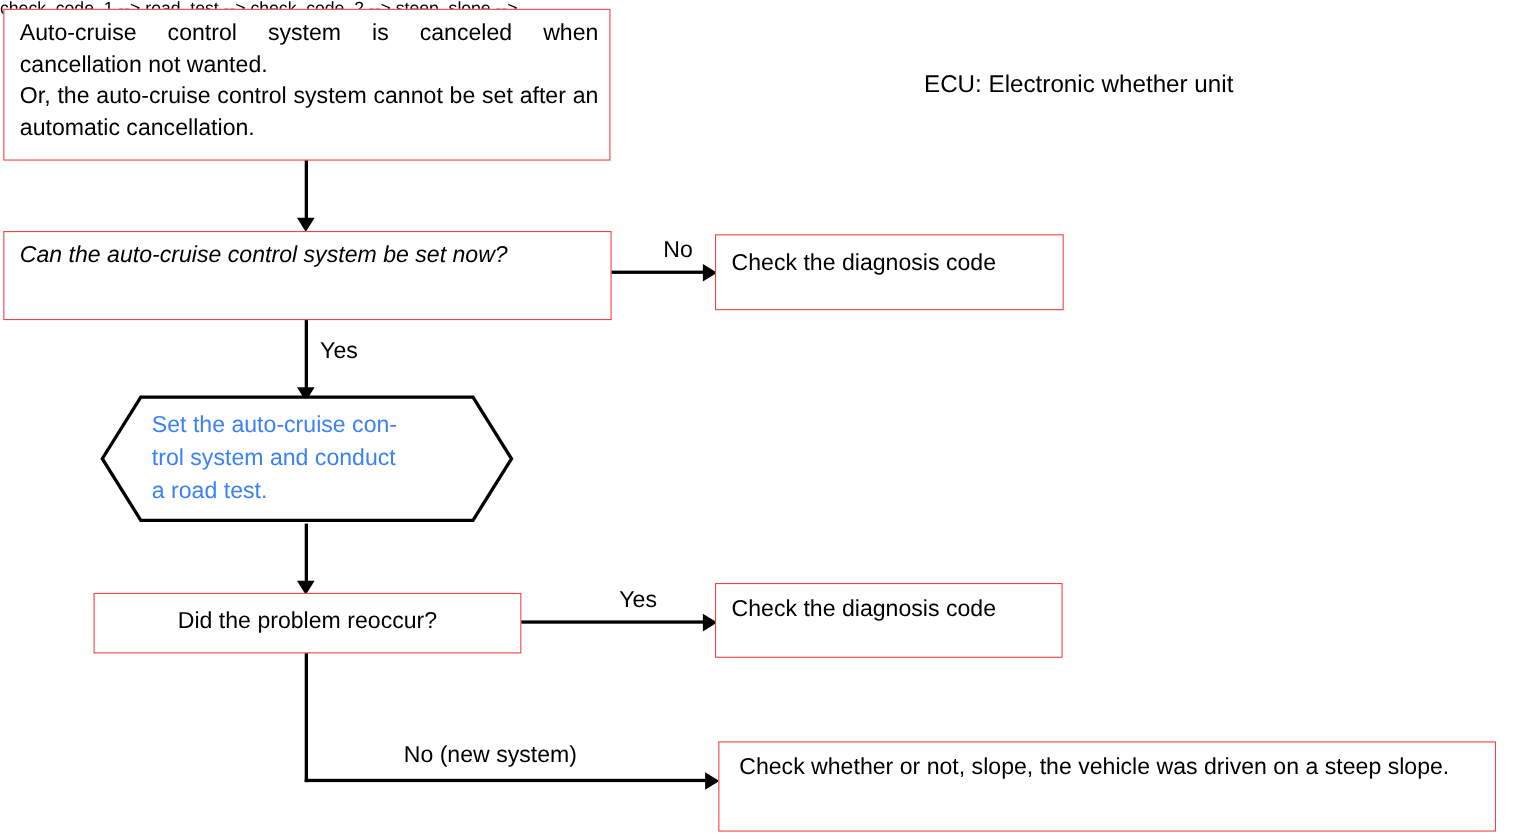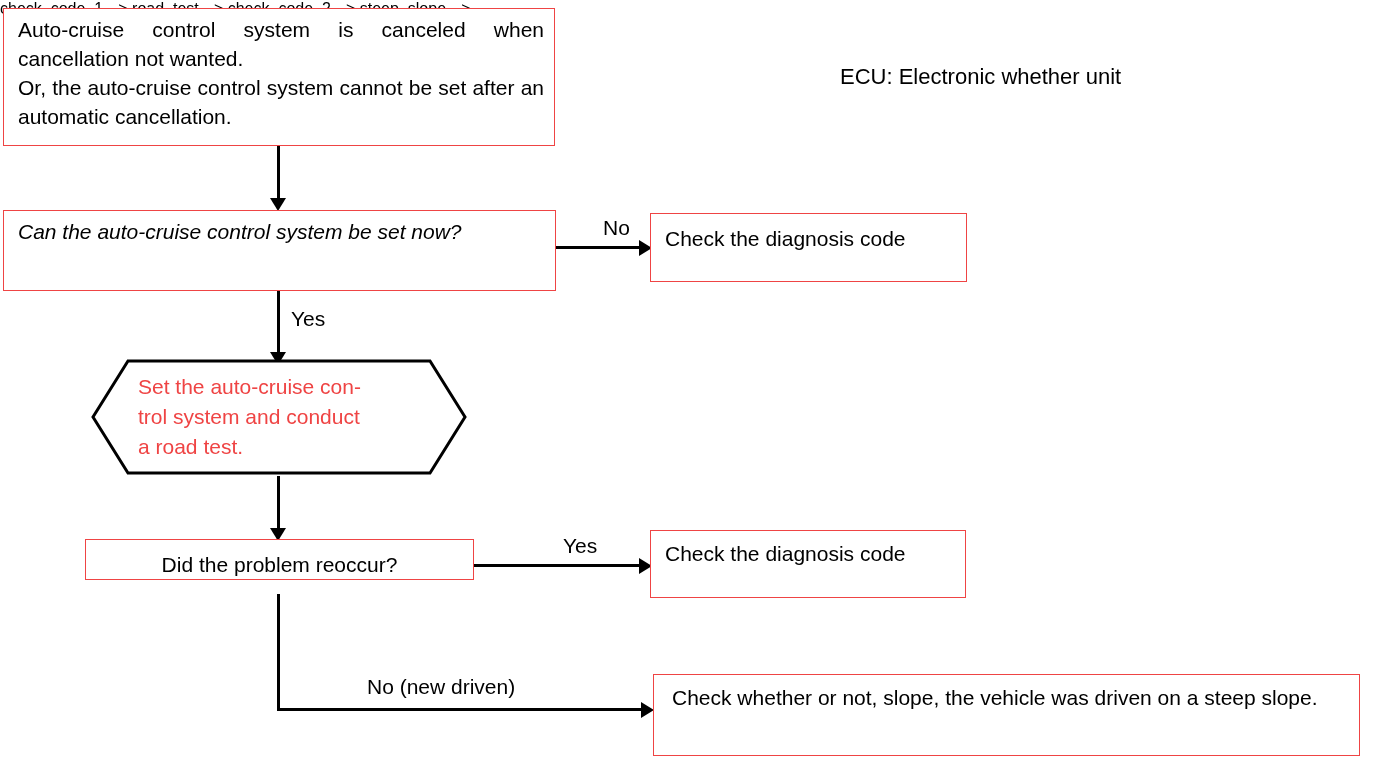--- a/index.html
+++ b/index.html
@@ -50,21 +50,21 @@
     top: 0;
     overflow: visible;
   }
   .hexwrap .hextxt {
     position: absolute;
     left: 48px;
     top: 14px;
     width: 300px;
     font-size: 21px;
     line-height: 30px;
-    color: #ef4444;
+    color: #3b82f6;
     white-space: pre-line;
   }
   
   .vline {
     position: absolute;
     width: 3px;
     background: #000000;
   }
   .hline {
     position: absolute;
@@ -149,38 +149,38 @@
     <div class="hextxt">Set the auto-cruise con-
 trol system and conduct
 a road test.</div>
   </div>
 
   
   <div class="vline" style="left:277px; top:476px; height:56px;"></div>
   <div class="arrow-down" style="left:270px; top:528px;"></div>
 
   
-  <div class="node" style="left:85px; top:539px; width:389px; height:41px;">
+  <div class="node" style="left:85px; top:539px; width:389px; height:55px;">
     <div class="txt" style="left:0; right:0; top:10px; text-align:center;">Did the problem reoccur?</div>
   </div>
 
    check_code_2 --&gt;
   <div class="hline" style="left:474px; top:564px; width:170px;"></div>
   <div class="arrow-right" style="left:639px; top:558px;"></div>
   <div class="label" style="left:563px; top:534px;">Yes</div>
 
   
   <div class="node" style="left:650px; top:530px; width:316px; height:68px;">
     <div class="txt" style="top:8px;">Check the diagnosis code</div>
   </div>
 
    steep_slope --&gt;
   <div class="vline" style="left:277px; top:594px; height:117px;"></div>
   <div class="hline" style="left:277px; top:708px; width:370px;"></div>
   <div class="arrow-right" style="left:641px; top:702px;"></div>
-  <div class="label" style="left:367px; top:675px;">No (new driven)</div>
+  <div class="label" style="left:367px; top:675px;">No (new system)</div>
 
   
   <div class="node" style="left:653px; top:674px; width:707px; height:82px;">
     <div class="txt" style="top:8px; left:18px; right:14px;">Check whether or not, slope, the vehicle was driven on a steep slope.</div>
   </div>
 
 </div>
 
 </body></html>

